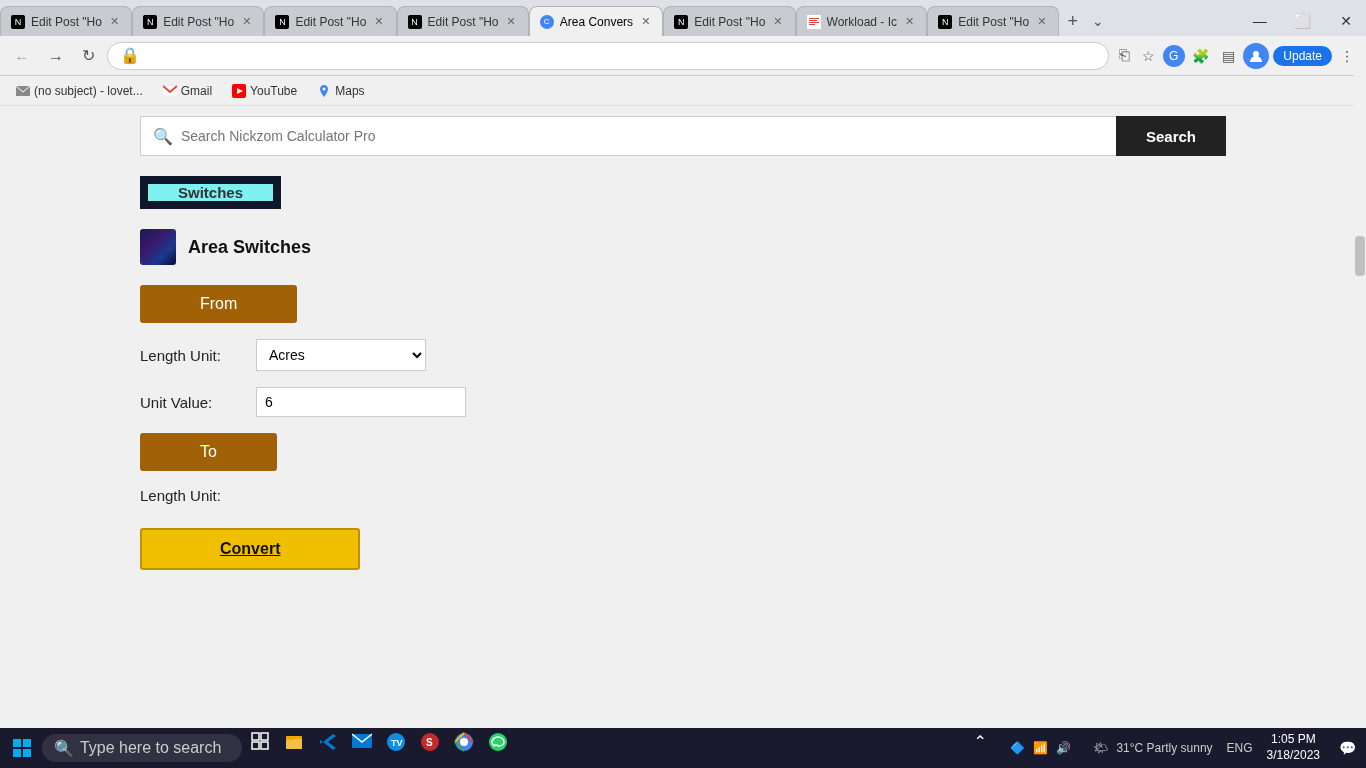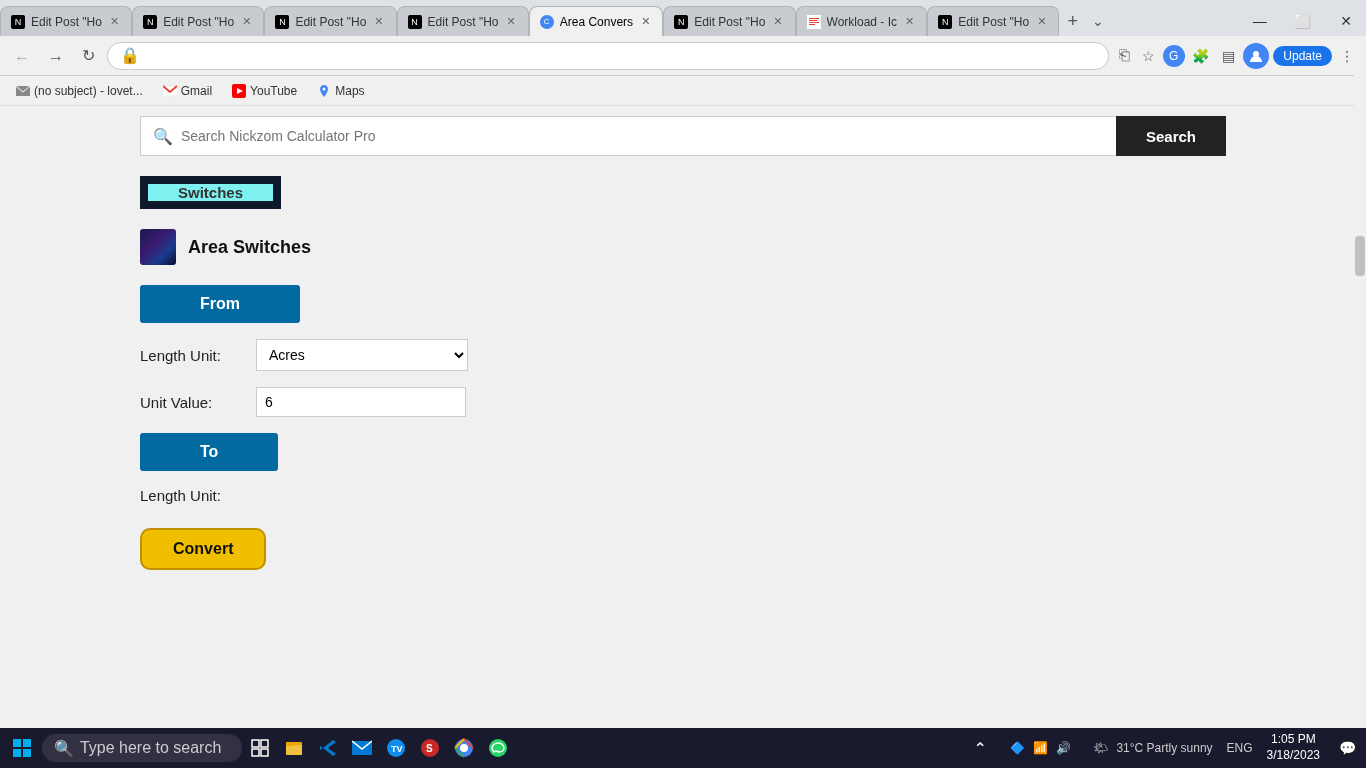--- a/index.html
+++ b/index.html
@@ -52,37 +52,37 @@
     
     .switches-btn { background: #7ff0f0; border: 8px solid #0f172a; padding: 0 30px; font-size: 15px; font-weight: bold; color: #333; cursor: pointer; border-radius: 0; }
 
     
     .page-title-row { display: flex; align-items: center; gap: 12px; margin: 20px 0 20px 0; }
     .page-icon { width: 36px; height: 36px; background: linear-gradient(135deg, #1a1a4e 0%, #3a1a6e 40%, #1a3a8e 70%, #0a0a2e 100%); border-radius: 3px; display: inline-block; }
     .page-title-text { font-size: 18px; font-weight: bold; color: #111; }
 
     
     .converter-form { margin-top: 10px; }
-    .from-label, .to-label { display: inline-block; background: #0369a1; color: white; padding: 10px 60px; font-size: 16px; font-weight: bold; border-radius: 3px; margin-bottom: 16px; }
+    .from-label, .to-label { display: inline-block; background: #a16207; color: white; padding: 10px 60px; font-size: 16px; font-weight: normal; border-radius: 3px; margin-bottom: 16px; }
     .form-row { display: flex; align-items: center; margin-bottom: 16px; gap: 16px; }
     .form-row label { font-size: 15px; color: #222; min-width: 100px; }
-    .form-select { border: 1px solid #ccc; padding: 6px 8px; font-size: 14px; width: 212px; background: white; cursor: pointer; }
+    .form-select { border: 1px solid #ccc; padding: 6px 8px; font-size: 14px; width: 170px; background: white; cursor: pointer; }
     .form-input { border: 1px solid #ccc; padding: 6px 8px; font-size: 14px; width: 210px; background: white; }
-    .convert-btn { background: #f0c000; color: #111; border: 2px solid #c09000; padding: 10px 31px; font-size: 16px; font-weight: bold; cursor: pointer; border-radius: 10px; margin-top: 8px; }
+    .convert-btn { background: #f0c000; color: #111; border: 2px solid #c09000; padding: 10px 78px; font-size: 16px; font-weight: bold; cursor: pointer; border-radius: 3px; margin-top: 8px; text-decoration: underline; }
 
     
     .scrollbar { position: fixed; right: 0; top: 36px; width: 12px; background: #f0f0f0; bottom: 40px; }
     .scrollbar-thumb { position: absolute; top: 200px; right: 0; width: 10px; height: 40px; background: #c0c0c0; border-radius: 4px; left: 1px; }
 
     
     .taskbar { height: 40px; background: #1a1a2e; display: flex; align-items: center; position: fixed; bottom: 0; left: 0; right: 0; gap: 2px; padding: 0 4px; }
     .taskbar-start { width: 36px; height: 36px; display: flex; align-items: center; justify-content: center; cursor: pointer; border-radius: 4px; }
     .taskbar-search { display: flex; align-items: center; background: rgba(255,255,255,0.1); border-radius: 16px; padding: 3px 12px; gap: 6px; height: 28px; cursor: text; flex: 0 0 200px; }
     .taskbar-search-text { font-size: 16px; color: #ccc; }
-    .taskbar-icon-btn { width: 32px; height: 32px; display: flex; align-items: center; justify-content: center; cursor: pointer; border-radius: 4px; color: white; font-size: 16px; }
+    .taskbar-icon-btn { width: 32px; height: 32px; display: flex; justify-content: center; cursor: pointer; border-radius: 4px; color: white; font-size: 16px; }
     .taskbar-right { margin-left: auto; display: flex; align-items: center; gap: 6px; }
     .taskbar-sys { display: flex; align-items: center; gap: 8px; padding: 0 8px; color: #ccc; font-size: 12px; }
     .taskbar-time { text-align: center; color: white; font-size: 12px; padding: 0 8px; line-height: 1.3; }
     .taskbar-notif { width: 28px; height: 28px; display: flex; align-items: center; justify-content: center; color: white; font-size: 14px; cursor: pointer; }
 
     
     .fav-notion { background: #000; color: white; font-size: 10px; display: flex; align-items: center; justify-content: center; border-radius: 2px; width: 14px; height: 14px; }
     .fav-yt { background: #ff0000; border-radius: 2px; width: 14px; height: 14px; display: flex; align-items: center; justify-content: center; }
   </style>
 </head>

